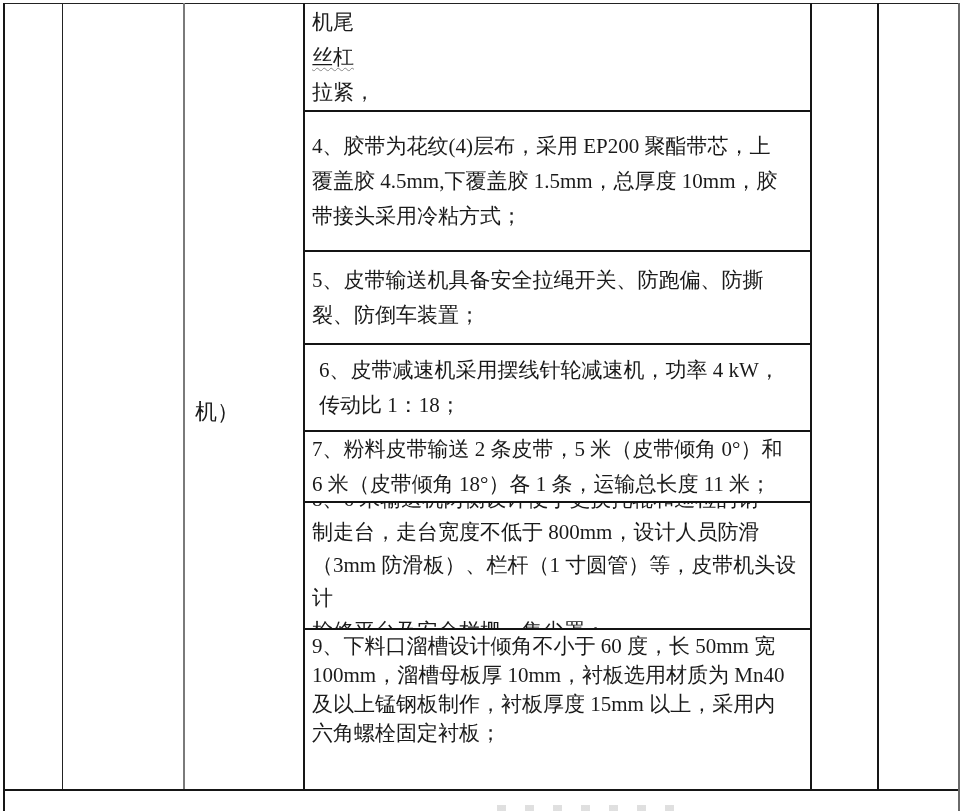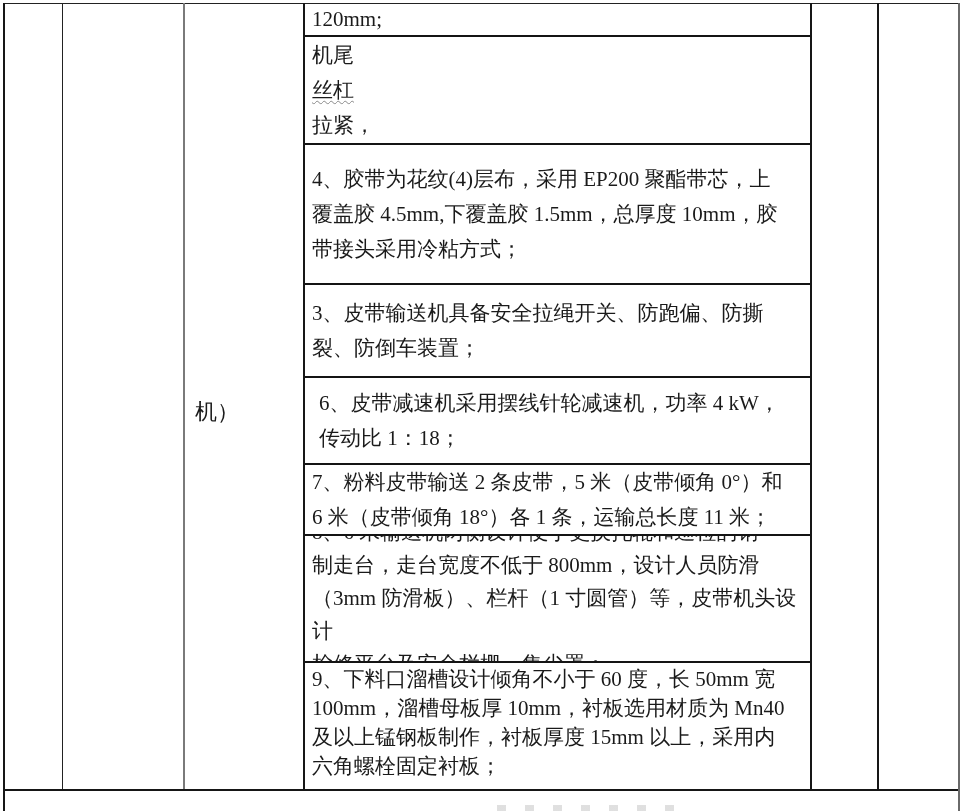--- a/index.html
+++ b/index.html
@@ -73,28 +73,27 @@
   <div class="vline v-thin" style="left:62px;top:3px;width:1px;height:786px;"></div>
   <div class="vline v-gray" style="left:183px;top:3px;width:2px;height:786px;"></div>
   <div class="vline" style="left:303px;top:3px;width:2px;height:786px;"></div>
   <div class="vline" style="left:810px;top:3px;width:2px;height:786px;"></div>
   <div class="vline" style="left:877px;top:3px;width:2px;height:786px;"></div>
   <div class="vline v-gray2" style="left:958px;top:3px;width:2px;height:808px;"></div>
 
   <div id="merged-label">机）</div>
 
   <div id="spec-col">
-    <div class="spec-row r0">120mm;</div>
     <div class="spec-row r1">3、托辊为重型加厚托辊，机头传动滚筒采用铸胶
 材质，且设计安装包胶增面辊，拉紧装置优先选用
 机尾<u class="squig">丝杠</u>拉紧，<u class="squig">丝杠</u>牙型采用重型梯形螺纹；</div>
     <div class="spec-row r2">4、胶带为花纹(4)层布，采用 EP200 聚酯带芯，上
 覆盖胶 4.5mm,下覆盖胶 1.5mm，总厚度 10mm，胶
 带接头采用冷粘方式；</div>
-    <div class="spec-row r3">3、皮带输送机具备安全拉绳开关、防跑偏、防撕
+    <div class="spec-row r3">5、皮带输送机具备安全拉绳开关、防跑偏、防撕
 裂、防倒车装置；</div>
     <div class="spec-row r4">6、皮带减速机采用摆线针轮减速机，功率 4 kW，
 传动比 1：18；</div>
     <div class="spec-row r5">7、粉料皮带输送 2 条皮带，5 米（皮带倾角 0°）和
 6 米（皮带倾角 18°）各 1 条，运输总长度 11 米；</div>
     <div class="spec-row r6">8、6 米输送机两侧设计便于更换托辊和巡检的钢
 制走台，走台宽度不低于 800mm，设计人员防滑
 （3mm 防滑板）、栏杆（1 寸圆管）等，皮带机头设计
 检修平台及安全栏栅、集尘罩；</div>
     <div class="spec-row r7">9、下料口溜槽设计倾角不小于 60 度，长 50mm 宽

